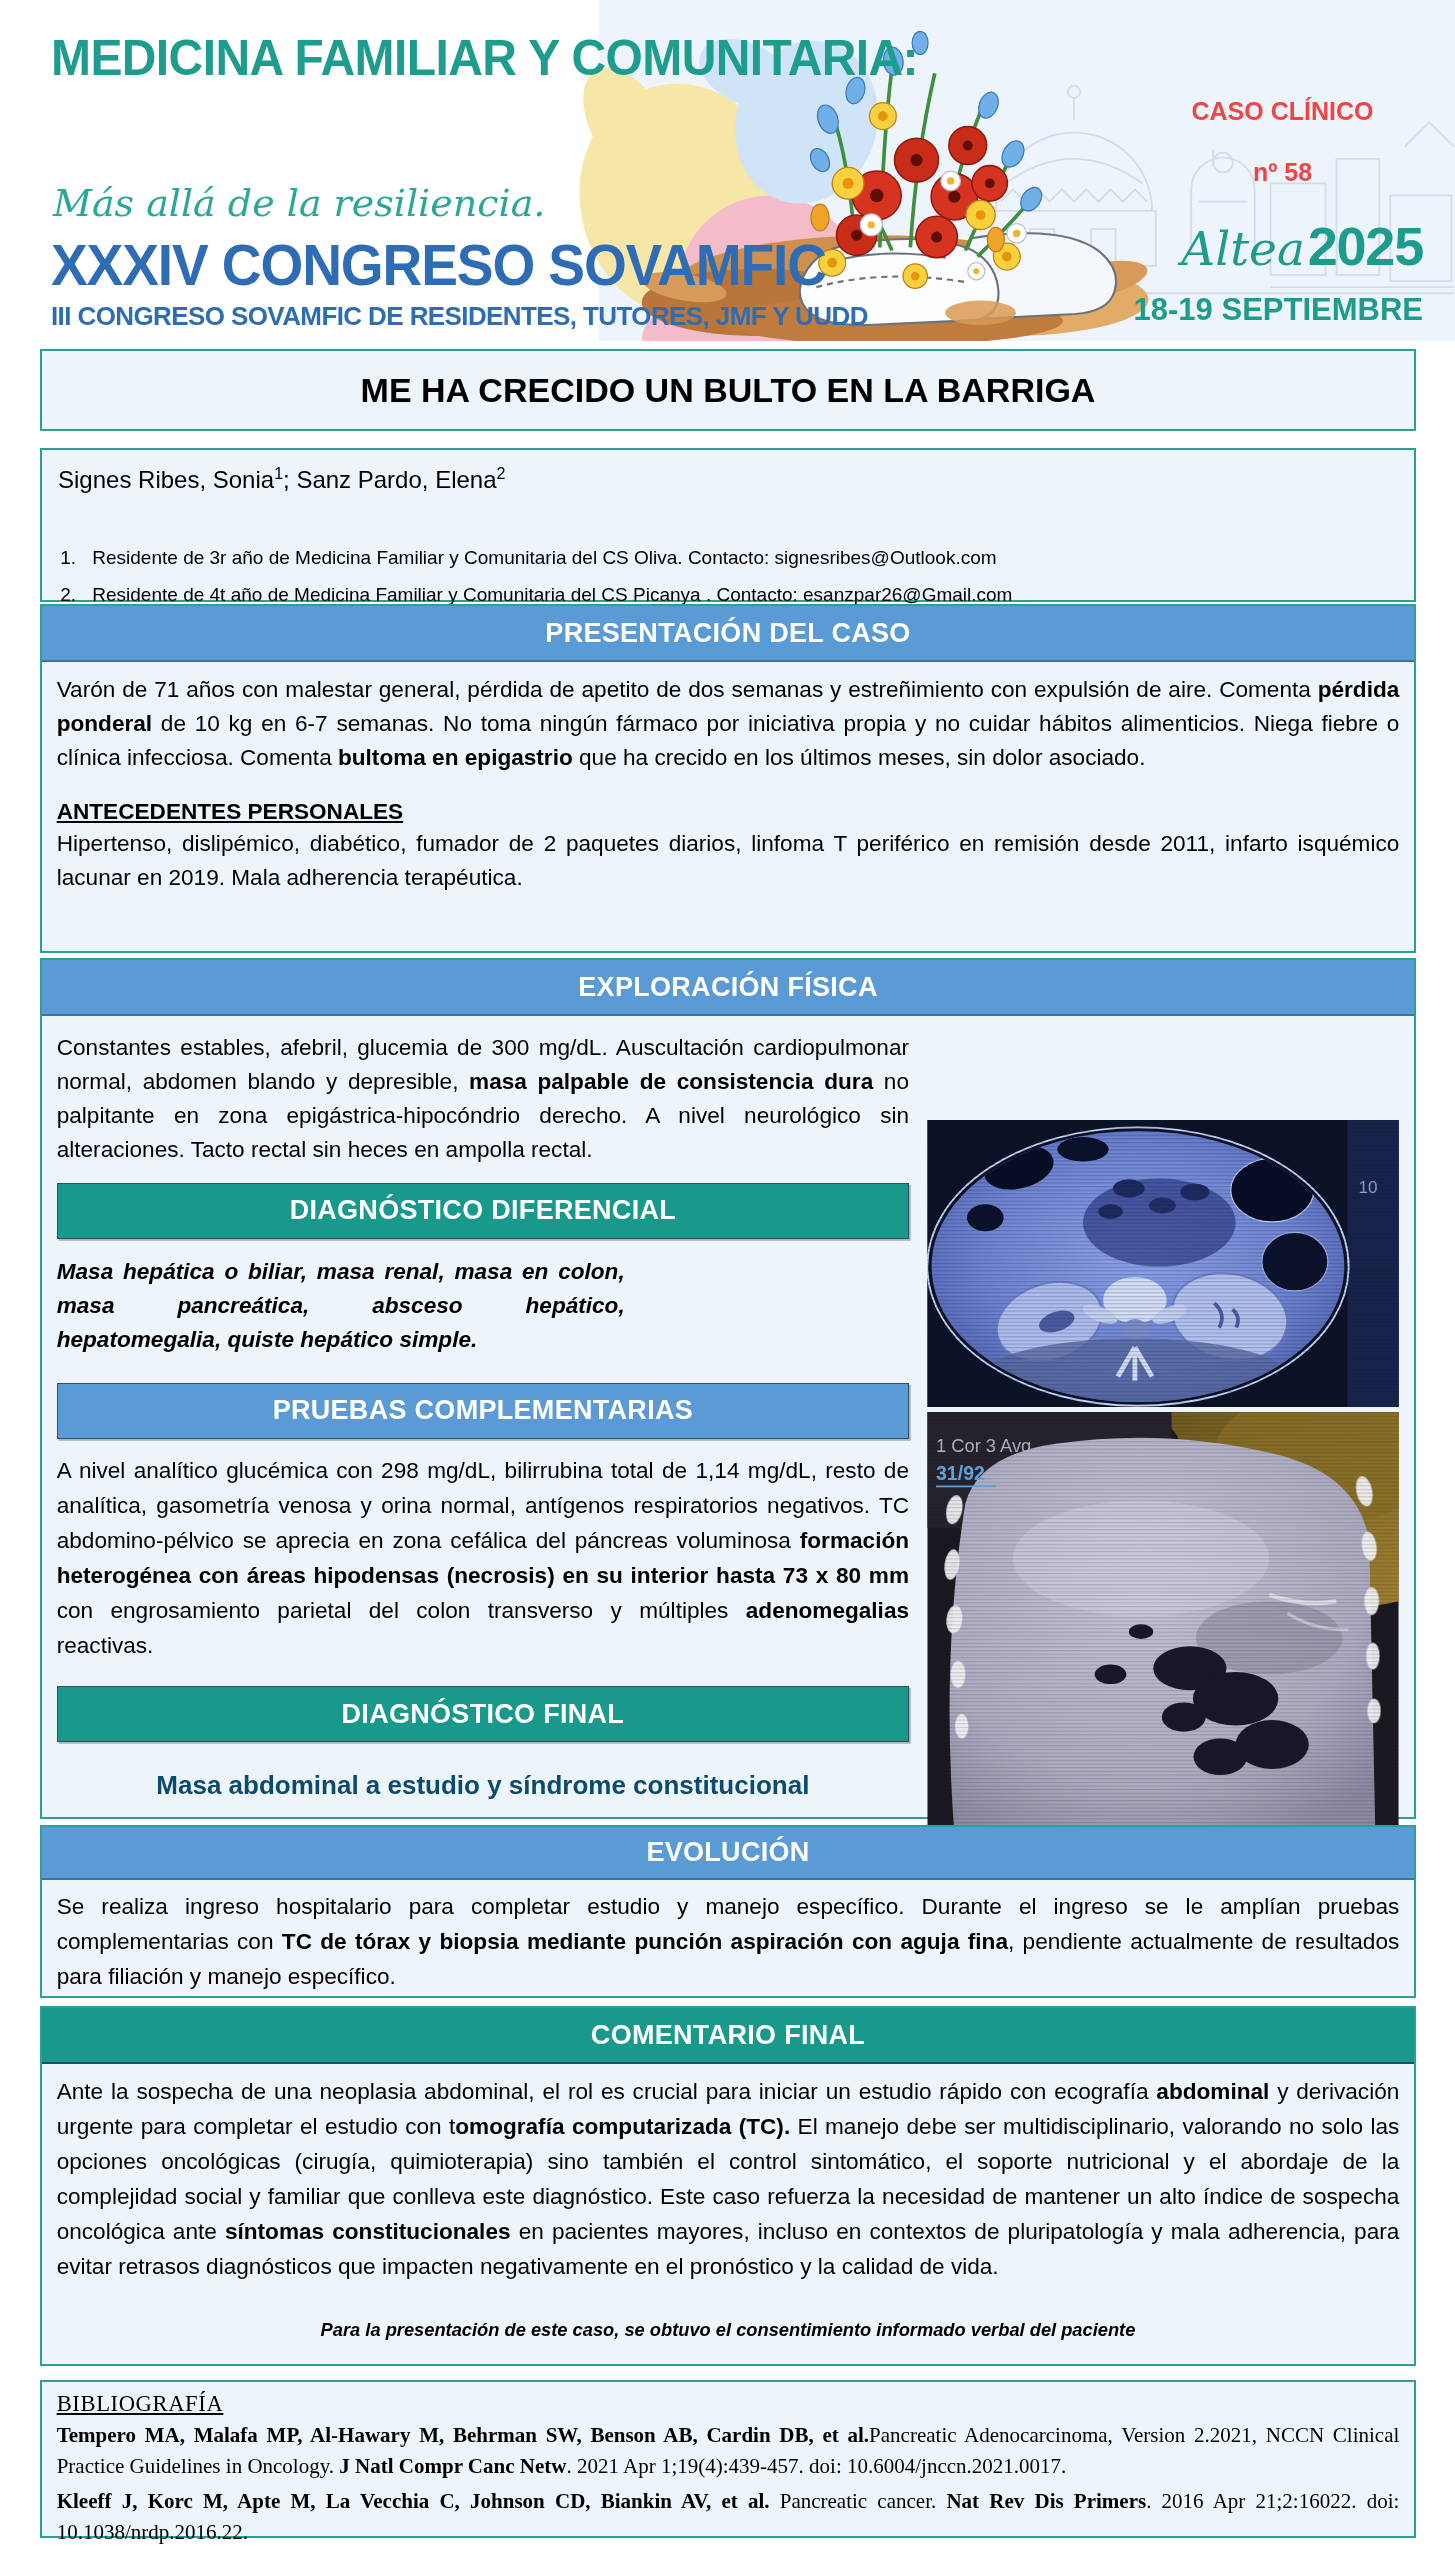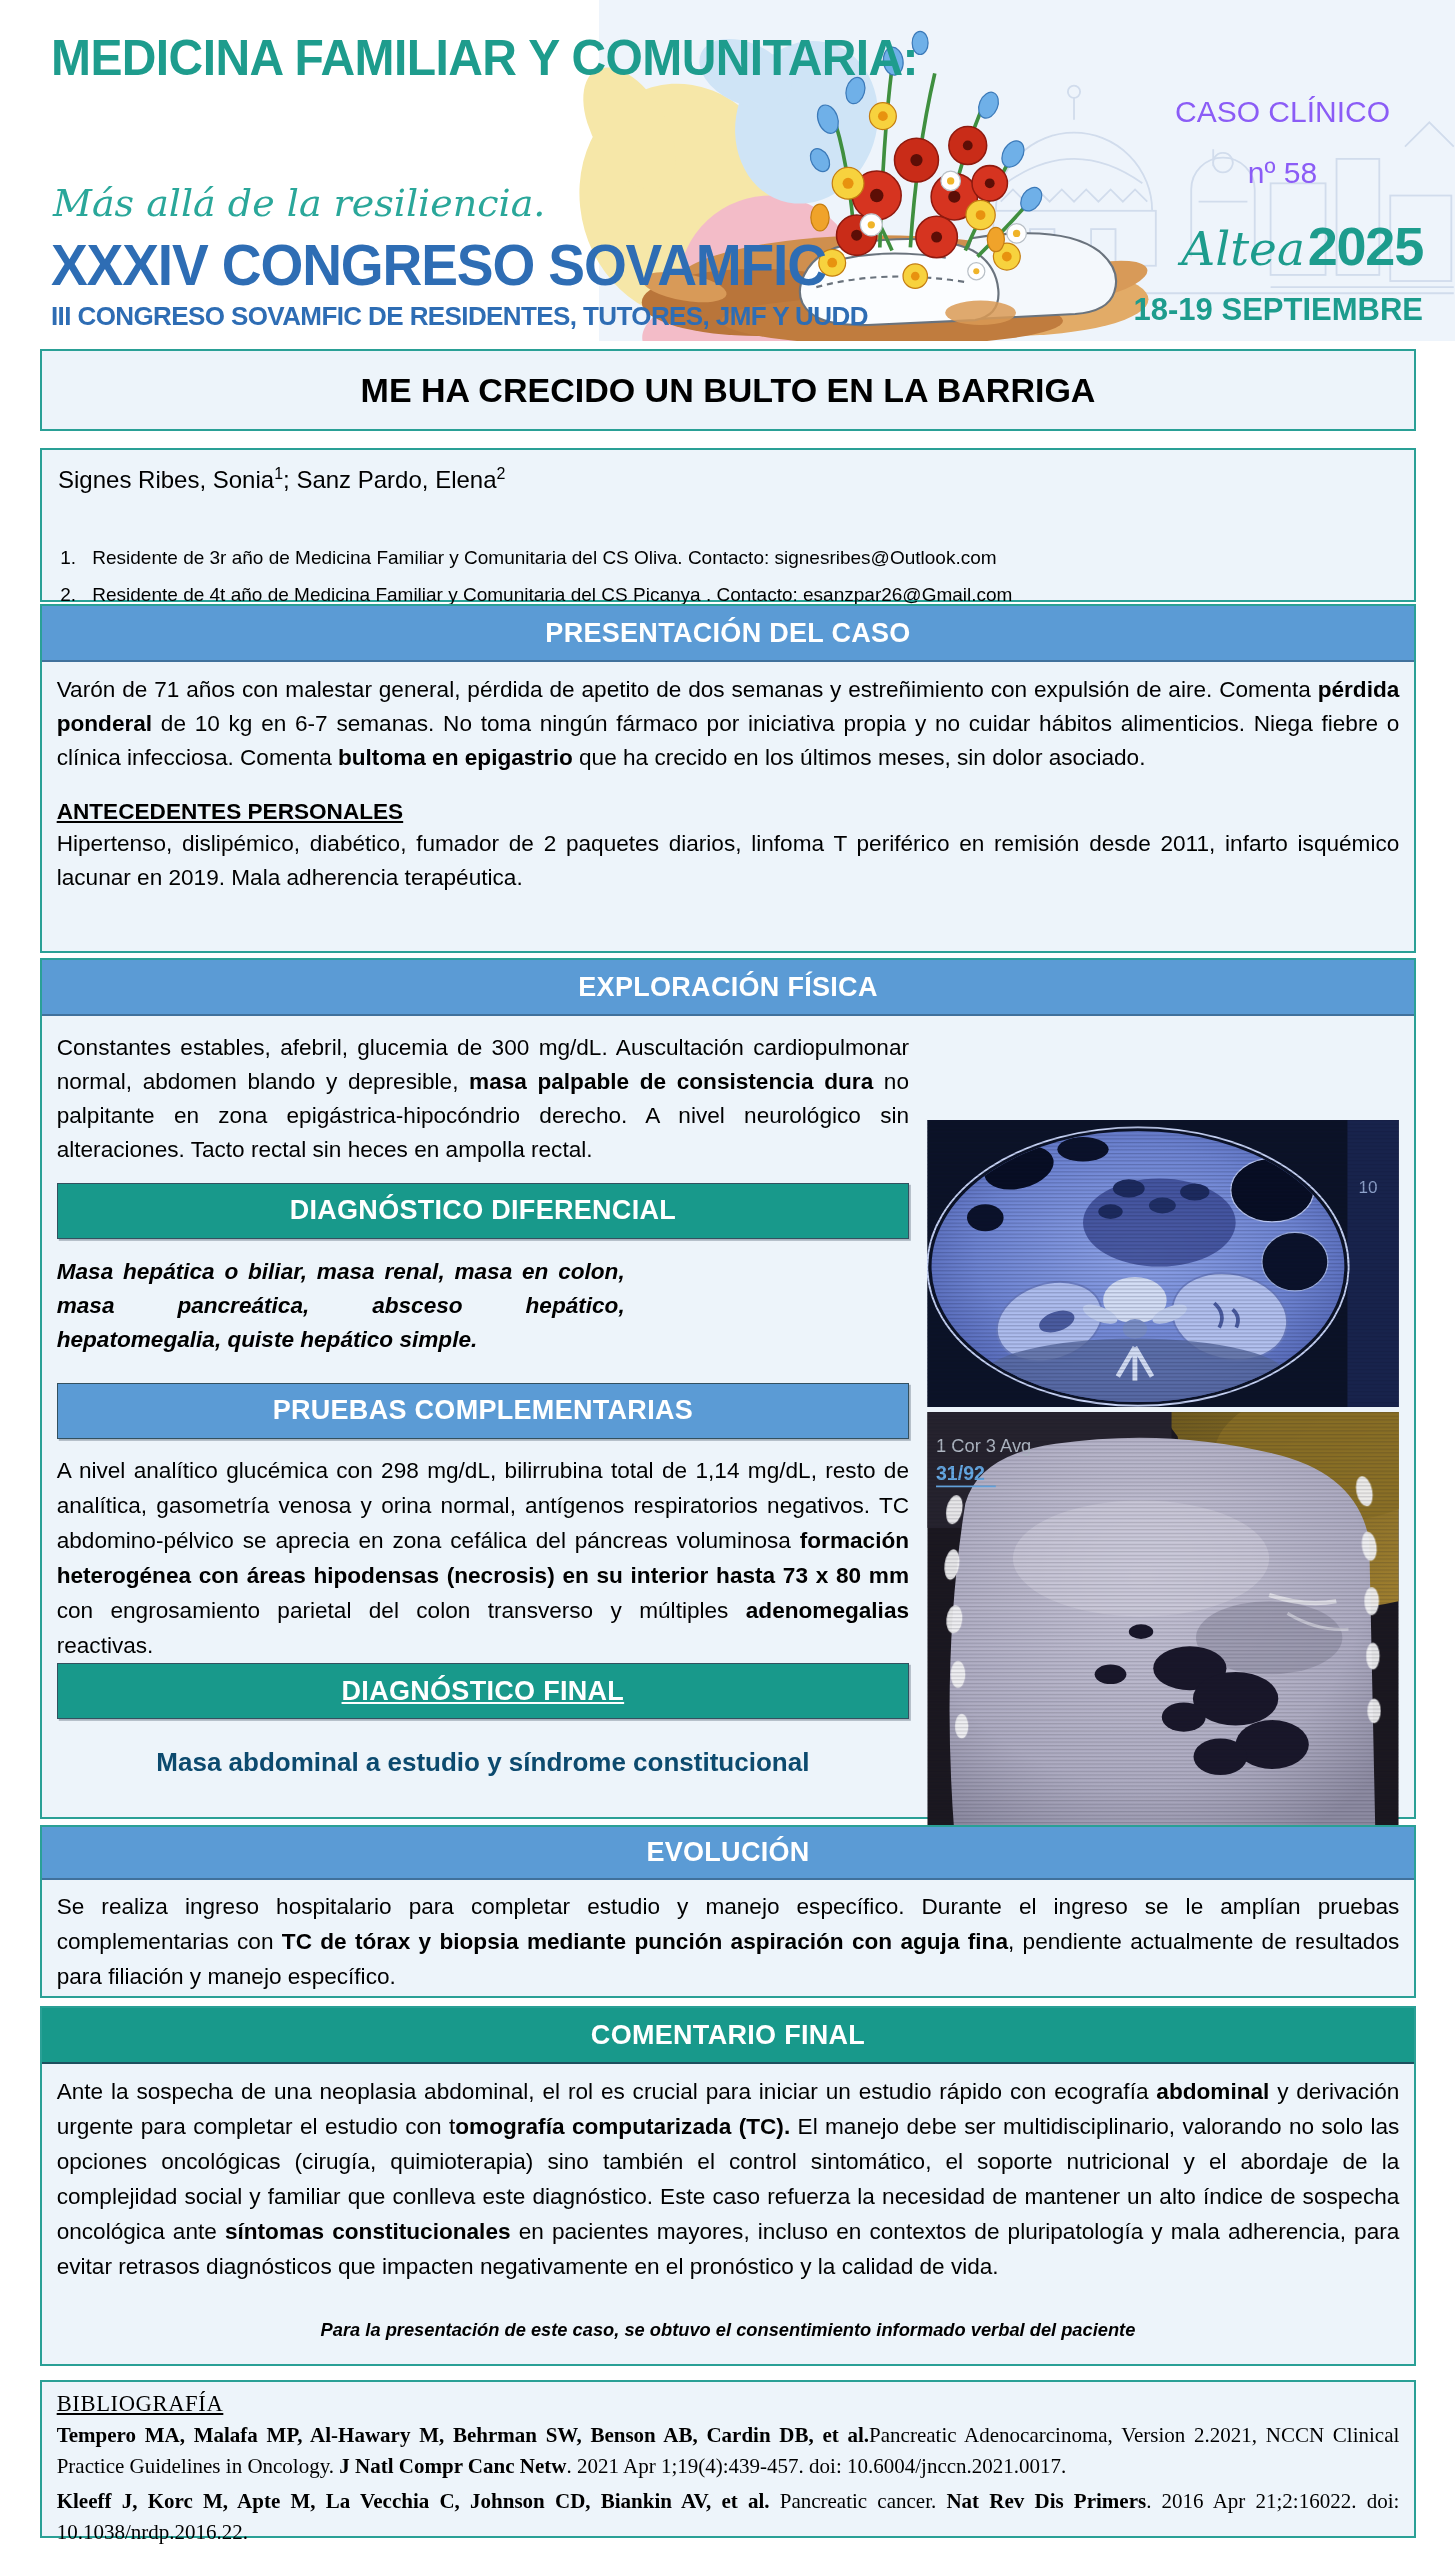--- a/index.html
+++ b/index.html
@@ -14,21 +14,21 @@
              color:#1e9c8d;letter-spacing:-0.6px;transform:scaleY(1.05);transform-origin:left top;}
   .hdr-script{position:absolute;left:51px;top:92px;font-family:"DejaVu Serif",serif;font-style:italic;
               font-size:64px;color:#27a093;}
   .hdr-script2{position:absolute;left:53px;top:181px;font-family:"DejaVu Serif",serif;font-style:italic;
                font-size:38px;color:#2aa79a;}
   .hdr-congress{position:absolute;left:51px;top:231px;font-size:58px;font-weight:bold;color:#2e6db4;
                 letter-spacing:-1.2px;transform:scaleX(.95);transform-origin:left top;}
   .hdr-congress-sub{position:absolute;left:51px;top:301px;font-size:26px;font-weight:bold;color:#2e6db4;
                     letter-spacing:-0.6px;}
   .case-badge{position:absolute;left:1148px;top:81px;width:269px;text-align:center;
-              color:#8b5cf6;font-weight:normal;font-size:30px;line-height:61px;}
+              color:#ef4444;font-weight:bold;font-size:25px;line-height:61px;}
   .altea{position:absolute;left:1124px;top:215px;width:299px;text-align:right;color:#1d9c8d;white-space:nowrap;}
   .altea .script{font-family:"DejaVu Serif",serif;font-style:italic;font-size:47px;}
   .altea .year{font-size:54px;font-weight:bold;letter-spacing:-1.2px;}
   .altea-dates{position:absolute;left:1124px;top:292px;width:299px;text-align:right;color:#1d9c8d;
                font-size:31px;font-weight:bold;letter-spacing:0px;white-space:nowrap;}
 
   
   .box{position:absolute;left:40px;width:1376px;border:2.4px solid #2aa096;background:#edf4fa;box-sizing:border-box;}
   .bar{height:54px;display:flex;align-items:center;justify-content:center;color:#ffffff;
        font-weight:bold;font-size:27px;letter-spacing:0.3px;}
@@ -56,21 +56,21 @@
 
   
   .box-main{top:958px;height:861px;}
   .ct-col{float:right;width:472px;margin:89px 0 0 18.3px;}
   .ct-col svg{display:block;}
   .expl-p{margin-top:14.7px;}
   .dd-bar{margin-top:16px;}
   .dd-p{margin-top:16px;font-style:italic;max-width:568px;font-weight:bold;}
   .pc-bar{margin-top:26px;}
   .pc-p{margin-top:14.7px;line-height:35px;}
-  .df-bar{text-decoration:underline;}
+  .df-bar{margin-top:23px;}
   .final-dx{display:flow-root;margin-top:28px;text-align:center;font-size:26px;font-weight:bold;
             color:#0c4a6e;}
 
   
   .box-evo{top:1825px;height:173px;}
   .bar-evo{height:51px;}
   .evo-p{margin-top:8.6px;line-height:35px;}
 
   
   .box-com{top:2006px;height:360px;}

